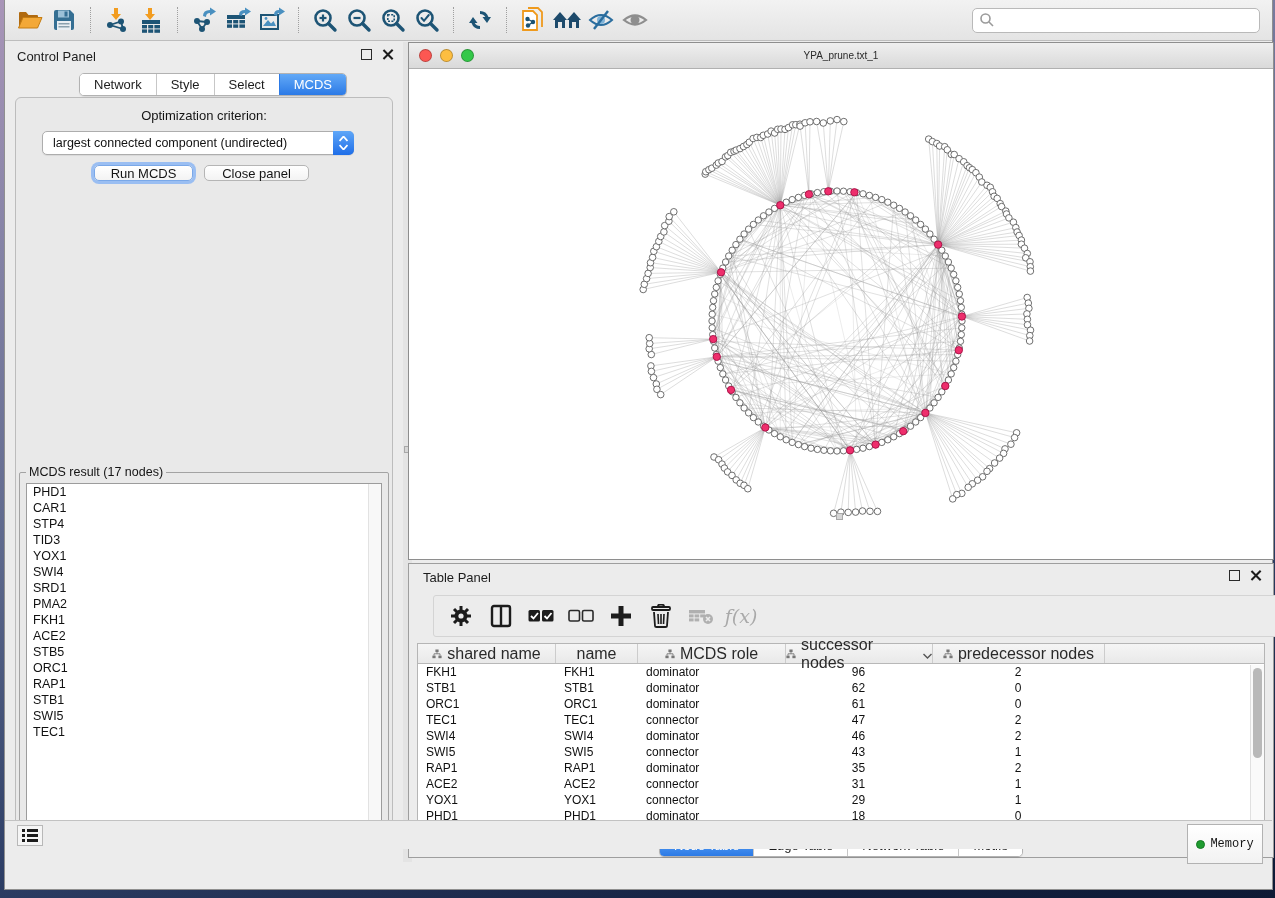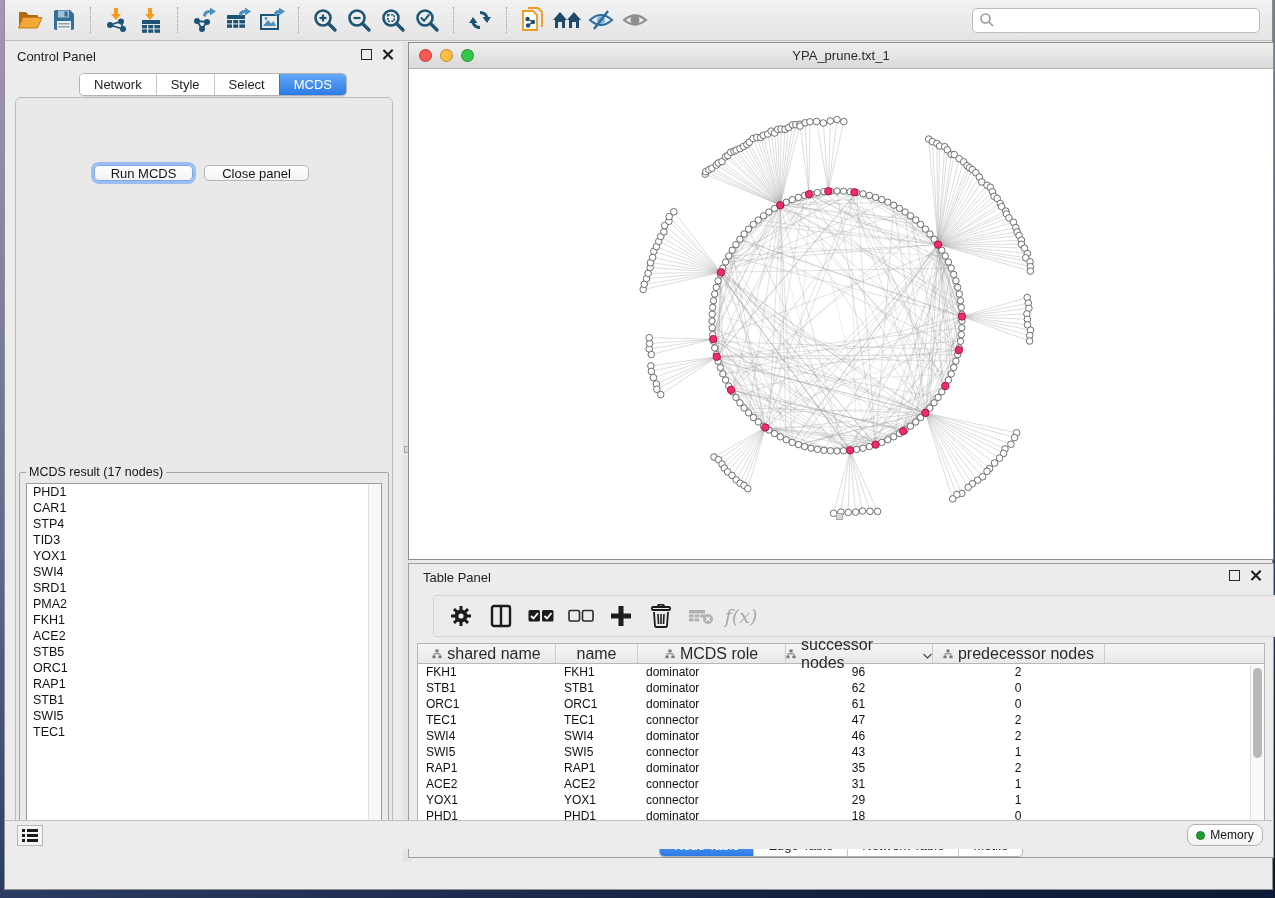--- a/index.html
+++ b/index.html
@@ -64,21 +64,21 @@
   .grip { position:absolute; width:7px; height:7px; background:#d6d6d6; border:1px solid #a8a8a8; }
 
   
   .net-window { position:absolute; left:403px; top:42px; width:866px; height:518px;
     border:1px solid #8e8e8e; background:#fff; }
   .net-titlebar { position:absolute; left:0; top:0; width:100%; height:26px;
     background:linear-gradient(#efefef,#d9d9d9); border-bottom:1px solid #b0b0b0;
     display:flex; align-items:center; }
   .traffic { display:flex; gap:8px; margin-left:10px; }
   .light { width:13px; height:13px; border-radius:50%; border:0.5px solid rgba(0,0,0,0.25); }
-  .net-title { position:absolute; width:100%; text-align:center; font-size:13px; color:#2a2a2a; }
+  .net-title { position:absolute; width:100%; text-align:center; font-size:10px; color:#2a2a2a; }
   .net-canvas { position:absolute; left:0; top:26px; width:864px; height:490px; background:#fff; }
 
   
   .table-panel { position:absolute; left:403px; top:563px; width:866px; height:295px;
     background:#ececec; border:1px solid #9e9e9e; }
   .tp-title { position:absolute; left:14px; top:6px; font-size:13px; color:#1c1c1c; }
   .tp-toolbar { position:absolute; left:24px; top:31px; width:848px; height:42px;
     background:#ececec; border:1px solid #d4d4d4; border-radius:3px; display:flex; align-items:center; gap:14px; padding-left:14px; }
   .tp-tool { width:26px; height:26px; display:flex; align-items:center; justify-content:center; }
   .fx { font-family:"DejaVu Serif", serif; font-style:italic; font-size:19px; color:#a9a9a9; }
@@ -92,23 +92,23 @@
   .nt-cell.num { text-align:center; padding-right:10px; }
   .nt-scrollcol { position:absolute; right:0; top:21px; width:14px; height:166px; background:#fafafa; border-left:1px solid #e0e0e0; }
   .nt-thumb { position:absolute; left:2px; top:3px; width:9px; height:90px; background:#b9b9b9; border-radius:5px; }
 
   .tp-tabs-wrap { position:absolute; left:0; top:270px; width:100%; display:flex; justify-content:center; }
 
   
   .status-bar { position:absolute; left:0; top:820px; width:100%; height:29px; background:#ececec; border-top:1px solid #c2c2c2; }
   .status-left-btn { position:absolute; left:12px; top:4px; width:26px; height:21px; background:#f5f5f5;
     border:1px solid #b8b8b8; display:flex; align-items:center; justify-content:center; }
-  .memory-btn { position:absolute; right:9px; top:3px; width:76px; height:22px; background:linear-gradient(#ffffff,#f2f2f2);
-    border:1px solid #b2b2b2; border-radius:8px; display:flex; align-items:center; justify-content:center; gap:5px;
-    font-size:12px; color:#141414; }
+  .memory-btn { position:absolute; right:9px; top:3px; width:76px; height:40px; background:linear-gradient(#ffffff,#f2f2f2);
+    border:1px solid #b2b2b2; border-radius:0; display:flex; align-items:center; justify-content:center; gap:5px;
+    font-size:12px; color:#141414;font-family:Liberation Mono, monospace; }
   .mem-dot { width:9px; height:9px; border-radius:50%; background:#1f9c30; border:1px solid #157a23; }
 </style>
 </head>
 <body>
 
 <div class="app-window">
 
   <div class="toolbar">
     <div style="width:8px"></div>
     <div class="tb-icon">
@@ -270,21 +270,33 @@
     </div>
 
     <div class="tab-pane"></div>
     <div class="seg-tabs" style="left:74px; top:31px;" id="cp-tabs">
         <div class="seg-tab">Network</div>
         <div class="seg-tab">Style</div>
         <div class="seg-tab">Select</div>
         <div class="seg-tab active">MCDS</div>
       </div>
 
-
+    <div class="opt-label">Optimization criterion:</div>
+
+    <div class="opt-dropdown">
+      <span>largest connected component (undirected)</span>
+      <div class="opt-dd-cap">
+        <svg width="9" height="6" viewBox="0 0 9 6">
+            <path d="M0.5 5 L4.5 0.5 L8.5 5" fill="none" stroke="#fff" stroke-width="1.8"></path>
+          </svg>
+        <svg width="9" height="6" viewBox="0 0 9 6">
+            <path d="M0.5 1 L4.5 5.5 L8.5 1" fill="none" stroke="#fff" stroke-width="1.8"></path>
+          </svg>
+      </div>
+    </div>
 
     <div class="btn focused" style="left:89px; top:123px; width:99px;">Run MCDS</div>
     <div class="btn" style="left:199px; top:123px; width:105px;">Close panel</div>
 
     <fieldset class="mcds-fieldset">
       <legend>MCDS result (17 nodes)</legend>
       <div class="mcds-list" id="mcds-list">
         <div class="mcds-scroll"></div>
       <div class="mcds-item">PHD1</div>
           <div class="mcds-item">CAR1</div>

